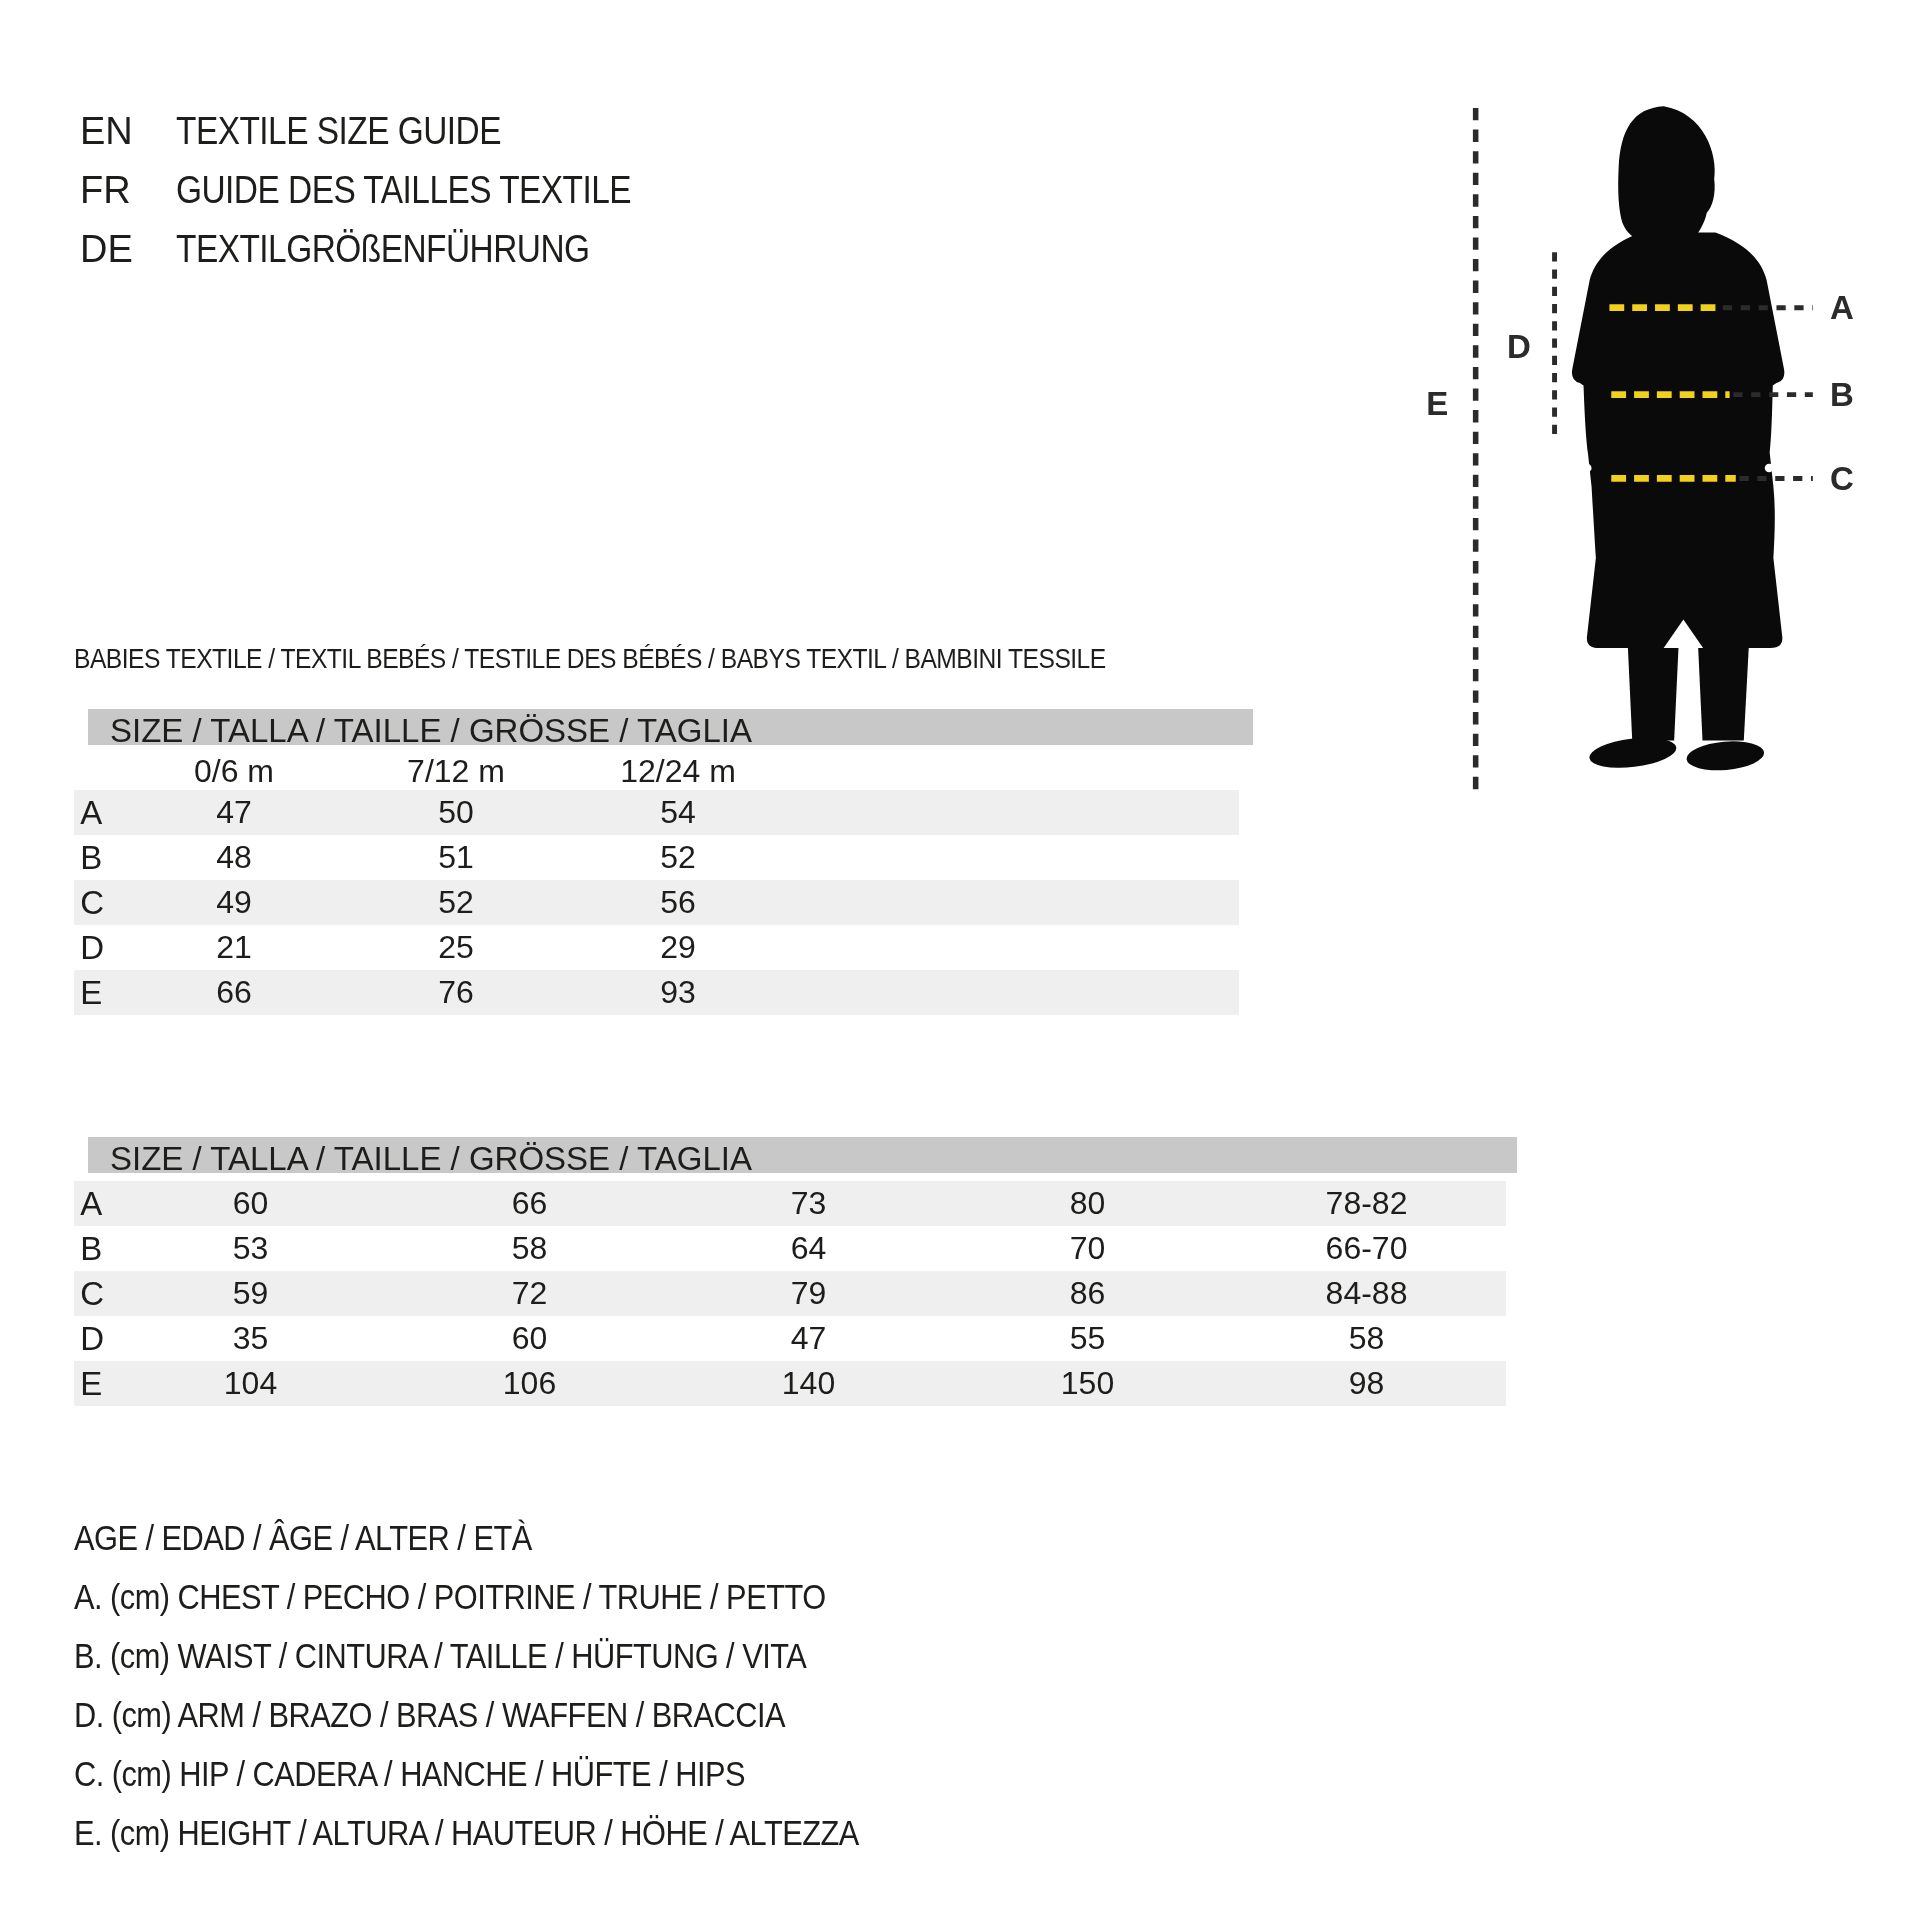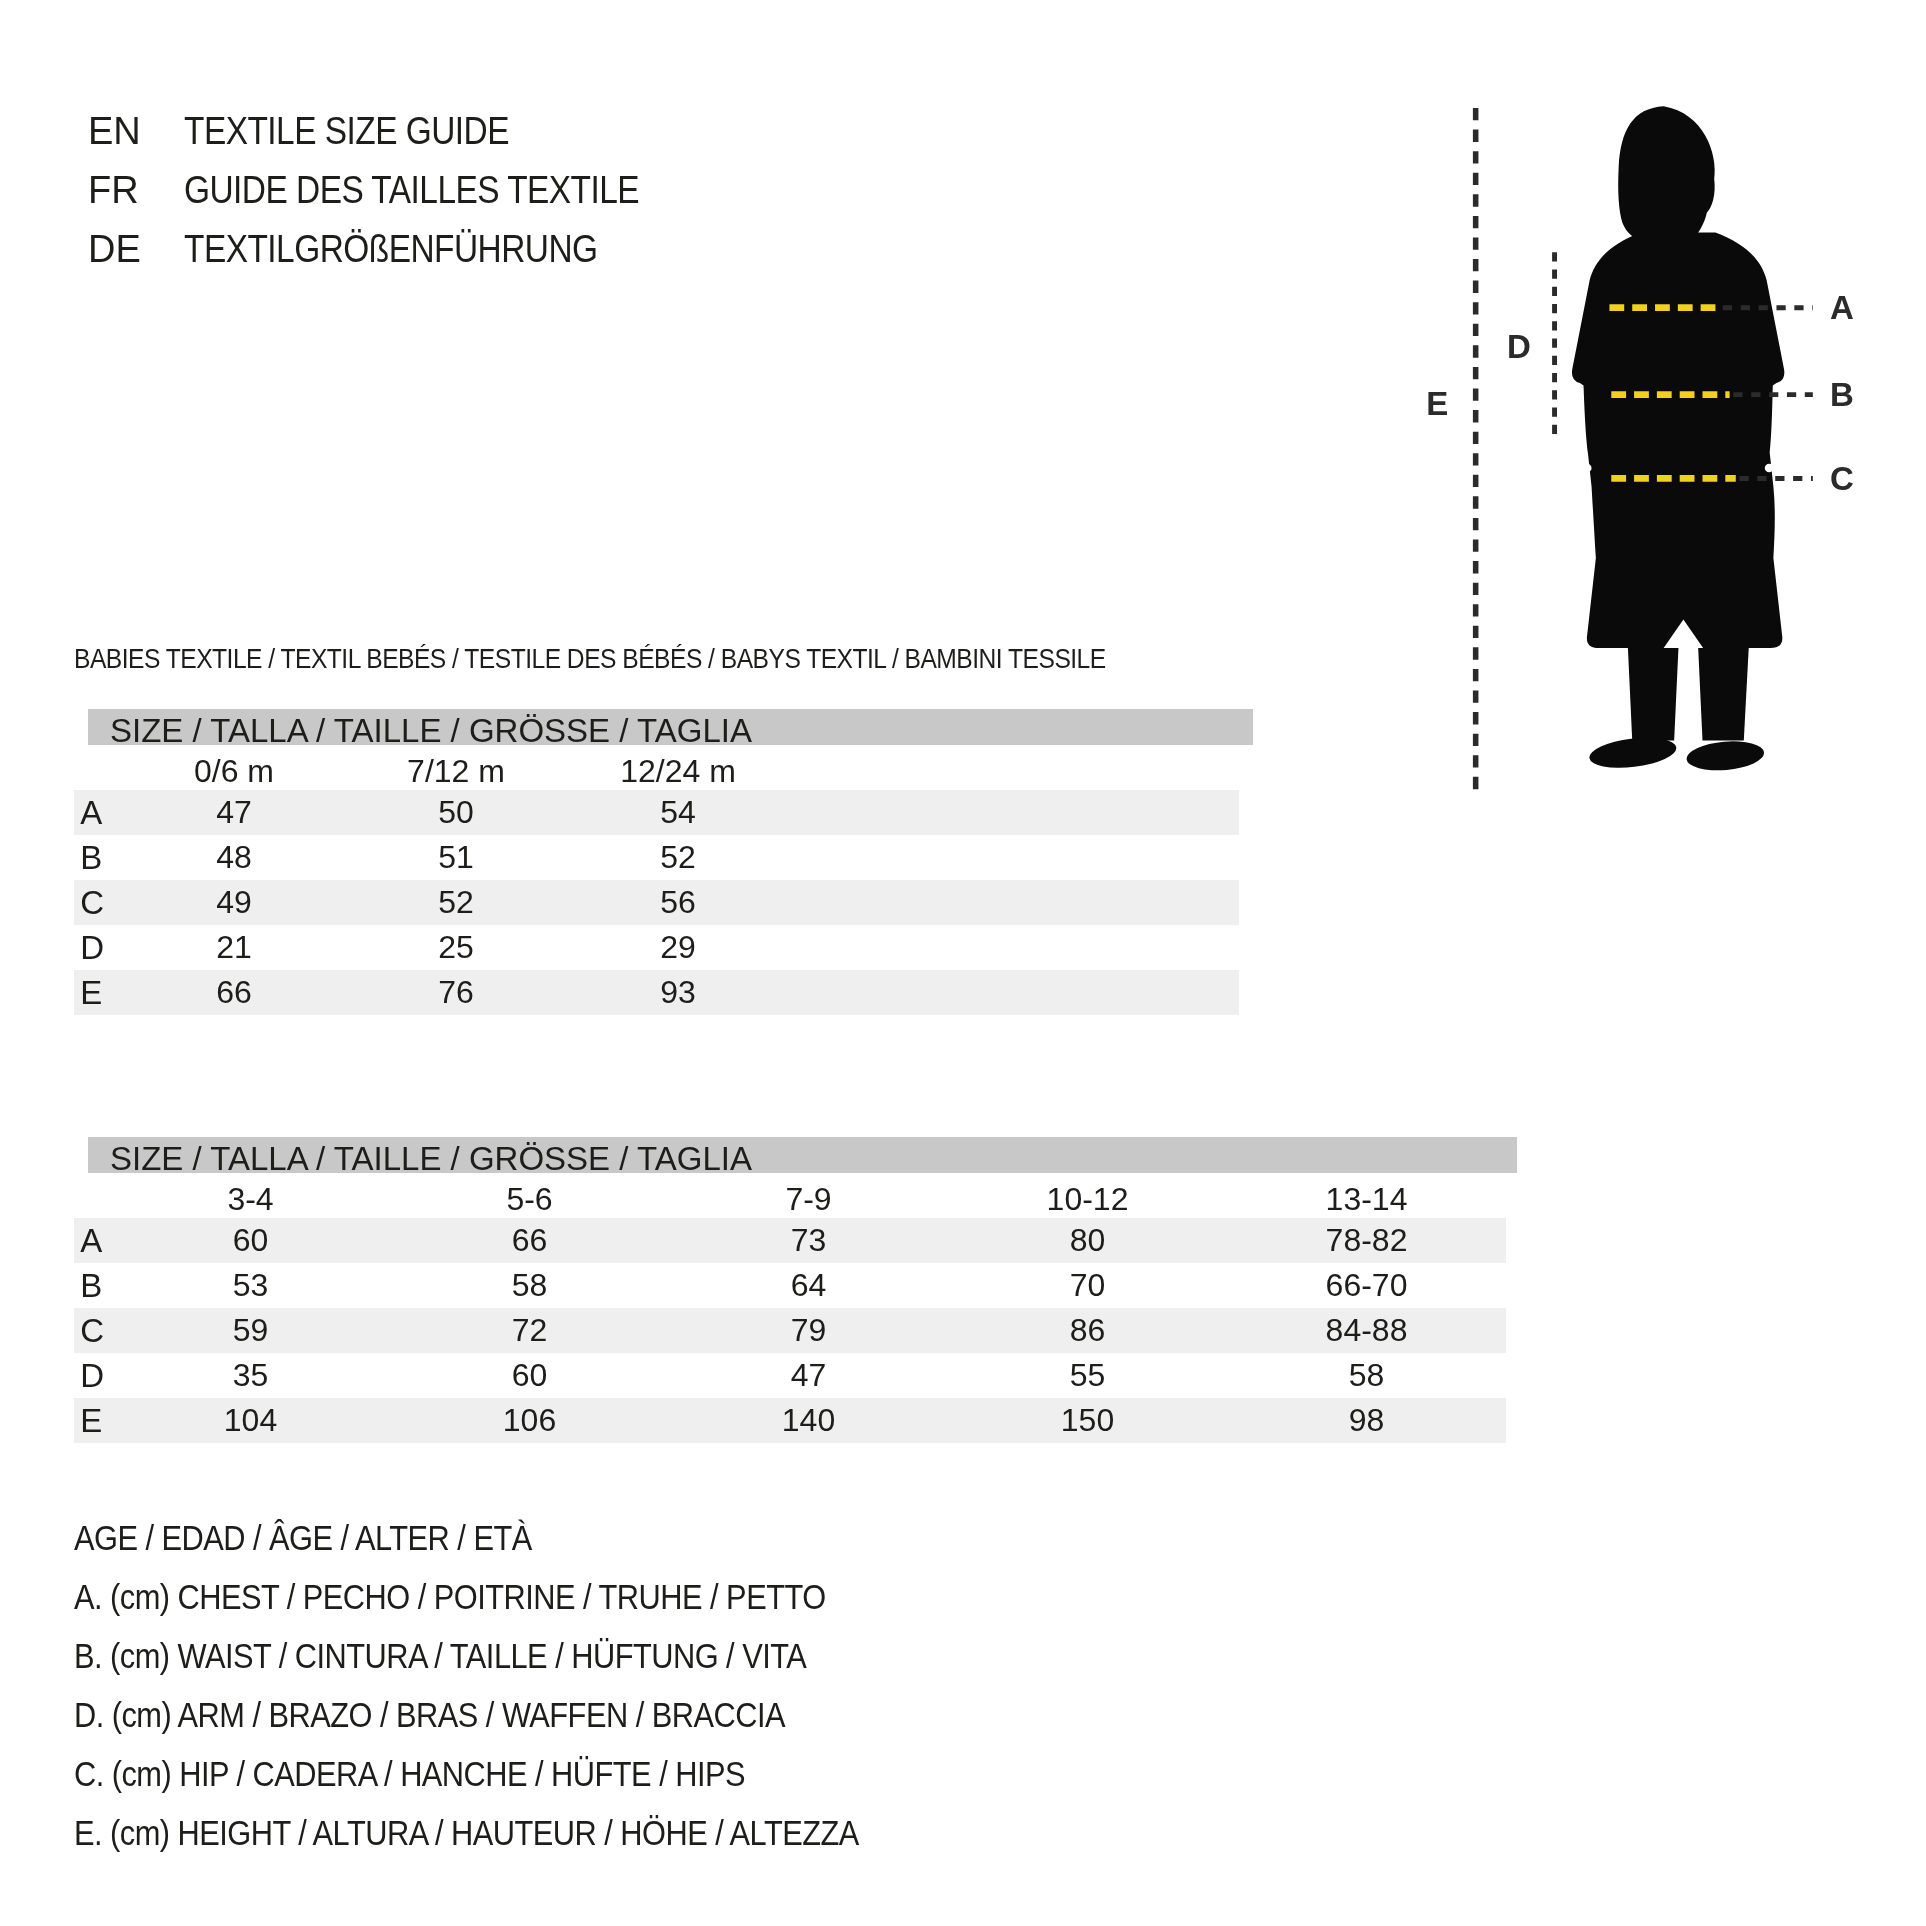--- a/index.html
+++ b/index.html
@@ -11,21 +11,21 @@
     --dash-dark:#2b2b2b;
   }
   *{margin:0;padding:0;box-sizing:border-box;}
   html,body{width:1926px;height:1926px;background:#ffffff;overflow:hidden;}
   body{font-family:"Liberation Sans", sans-serif;color:var(--text,#1d1d1b);}
   .page{position:relative;width:1926px;height:1926px;}
 
   .cx{display:inline-block;transform:scaleX(0.88);transform-origin:0 50%;white-space:nowrap;letter-spacing:-0.6px;}
 
   
-  .langs{position:absolute;left:80px;top:102px;margin-left:8px;}
+  .langs{position:absolute;left:80px;top:102px;}
   .lang-row{height:59px;line-height:59px;font-size:38px;white-space:nowrap;}
   .lang-code{display:inline-block;width:96px;}
 
   
   .figure{position:absolute;left:1417px;top:92px;width:481px;height:715px;}
   .figure svg{position:absolute;left:0;top:0;}
   .fig-label{position:absolute;transform:translate(-50%,-50%);font-size:33px;font-weight:700;color:var(--dash-dark,#2b2b2b);}
 
   
   .section-title{position:absolute;left:74px;font-size:28px;line-height:38px;white-space:nowrap;}
@@ -179,28 +179,20 @@
   <table class="size-table children">
     <colgroup>
         <col style="width:37px">
         <col style="width:279px">
         <col style="width:279px">
         <col style="width:279px">
         <col style="width:279px">
         <col style="width:279px">
       </colgroup>
     <tbody>
-        <tr class="col-head">
-      <td class="letter"></td>
-      <td>3-4</td>
-      <td>5-6</td>
-      <td>7-9</td>
-      <td>10-12</td>
-      <td>13-14</td>
-    </tr>
     <tr class="data-row stripe">
       <td class="letter">A</td>
       <td>60</td>
       <td>66</td>
       <td>73</td>
       <td>80</td>
       <td>78-82</td>
     </tr>
     <tr class="data-row">
       <td class="letter">B</td>

